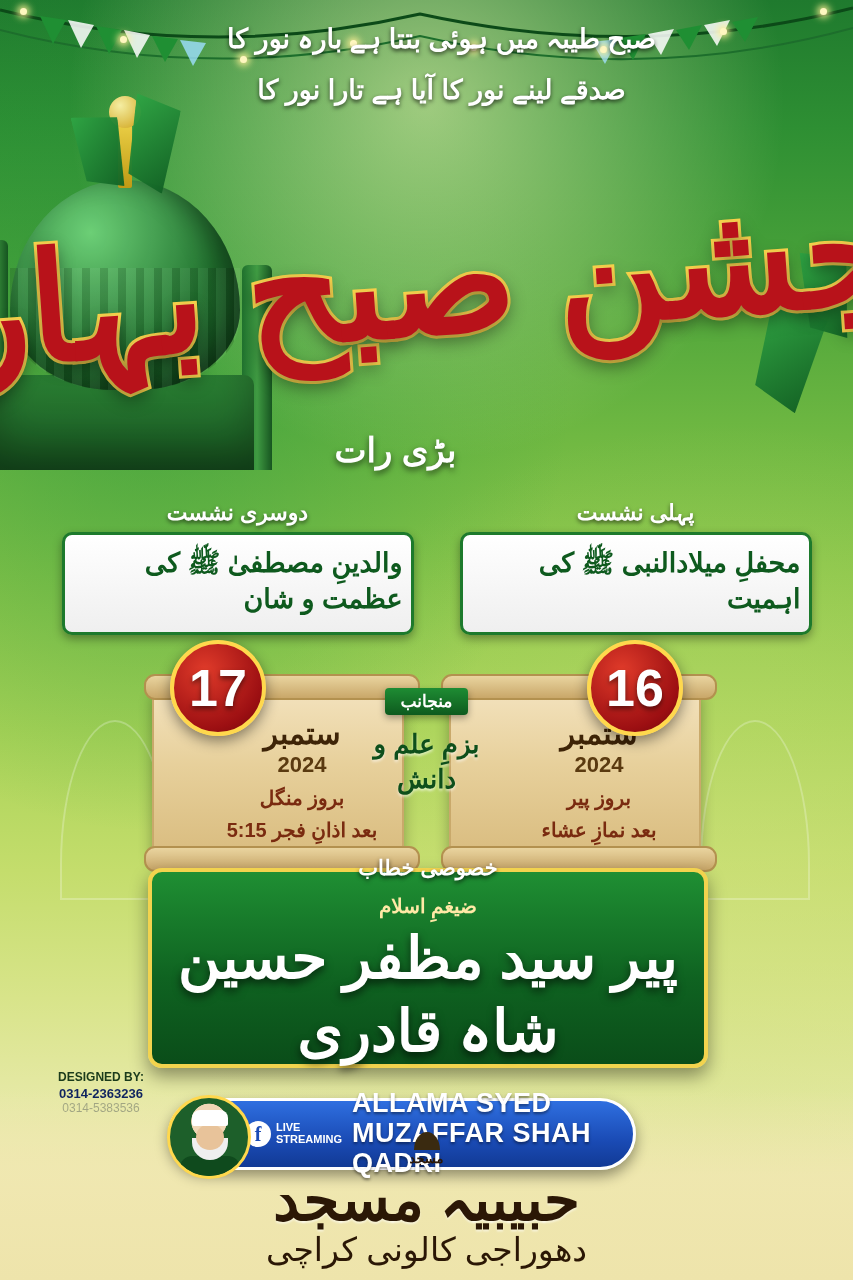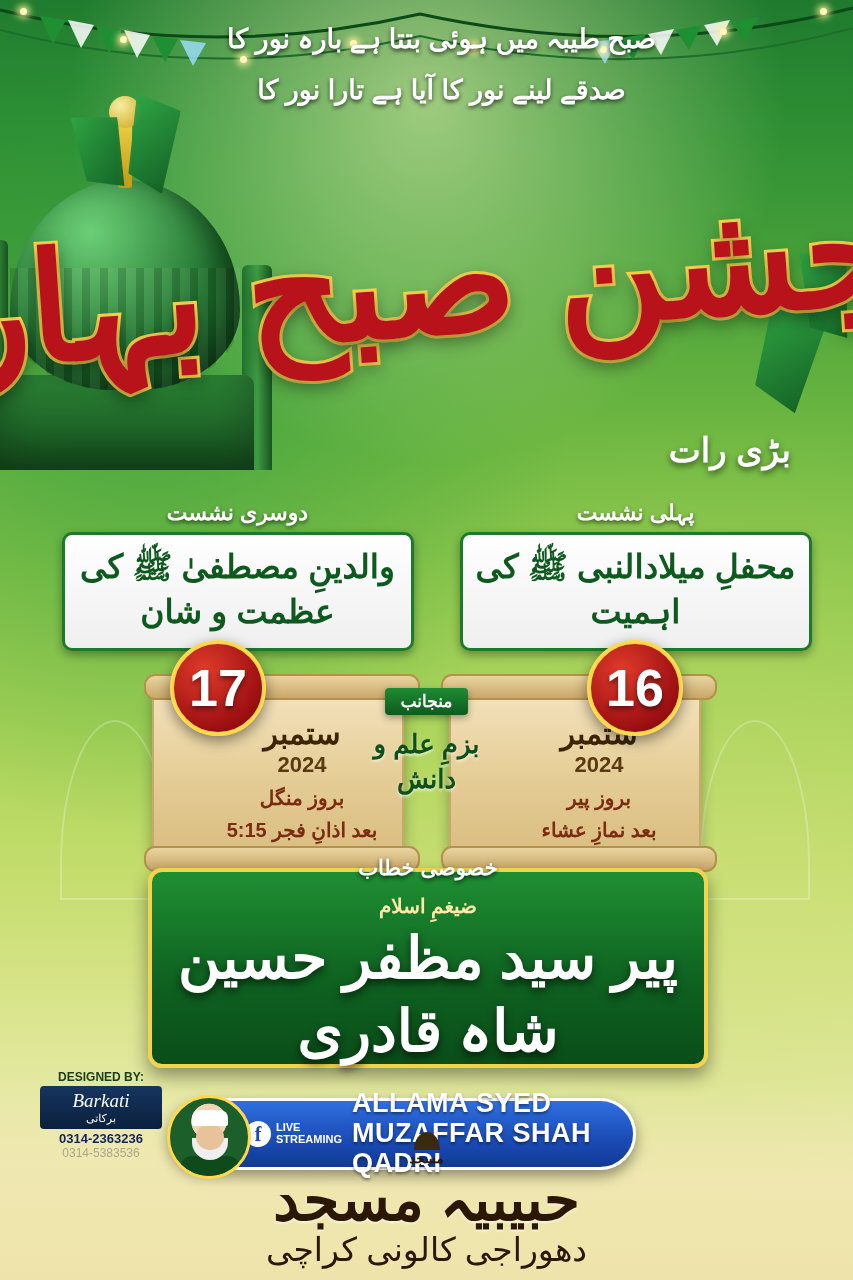--- a/index.html
+++ b/index.html
@@ -117,21 +117,21 @@
     font-weight: bold;
     line-height: 1.05;
     color: #b8121a;
     -webkit-text-stroke: 6px #ffd84d;
     paint-order: stroke fill;
     text-shadow: 0 6px 18px rgba(0,0,0,0.45), 0 0 2px #ffe87a;
     white-space: nowrap;
     transform: rotate(-4deg);
   }
   .title-sub {
-    position: absolute; top: 430px; width: 791px; text-align: right;
+    position: absolute; top: 430px; width: 791px; text-align: center;
     direction: rtl;
     font-size: 34px; font-weight: bold;
     color: #ffffff;
     text-shadow: 0 3px 6px rgba(0,0,0,0.6);
     letter-spacing: 2px;
     z-index: 7;
   }
 
   
   .sessions {
@@ -151,23 +151,24 @@
     font-size: 22px; font-weight: bold; color: #ffffff;
     text-shadow: 0 2px 4px rgba(0,0,0,0.6);
     margin-bottom: 6px;
   }
   .session-title {
     background: linear-gradient(180deg, #ffffff, #efefef);
     border: 3px solid #1d7a2c;
     border-radius: 10px;
     box-shadow: 0 4px 10px rgba(0,0,0,0.35);
     padding: 10px 8px 14px;
-    font-size: 33px; font-weight: bold;
+    font-size: 27px; font-weight: bold;
     color: #0e5a1e;
     line-height: 1.35;
+    text-align: right;
   }
 
   
   .dates {
     position: absolute; top: 640px; left: 0; width: 853px; height: 235px;
     z-index: 7;
   }
   .scroll {
     position: absolute; top: 48px; width: 252px; height: 170px;
     background: linear-gradient(180deg, #f3e2bd 0%, #e7d09b 45%, #d9bc7f 100%);
@@ -467,24 +468,20 @@
   <div class="speaker-panel">
     <div class="speaker-kicker">خصوصی خطاب</div>
     <div class="speaker-sub">ضیغمِ اسلام</div>
     <div class="speaker-name">پیر سید مظفر حسین شاہ قادری</div>
   </div>
 
   <div class="sand"></div>
 
   <div class="designer">
     <div class="designer-label">DESIGNED BY:</div>
-    <div class="designer-card">
-      <div class="designer-brand">Barkati</div>
-      <div class="designer-brand-ur">برکاتی</div>
-    </div>
     <div class="designer-phone">0314-2363236</div>
     <div class="designer-phone-ghost">0314-5383536</div>
   </div>
 
   <div class="live-strip">
     <div class="presenter-photo">
       <div class="body"></div>
       <div class="beard"></div>
       <div class="face"></div>
       <div class="cap"></div>

